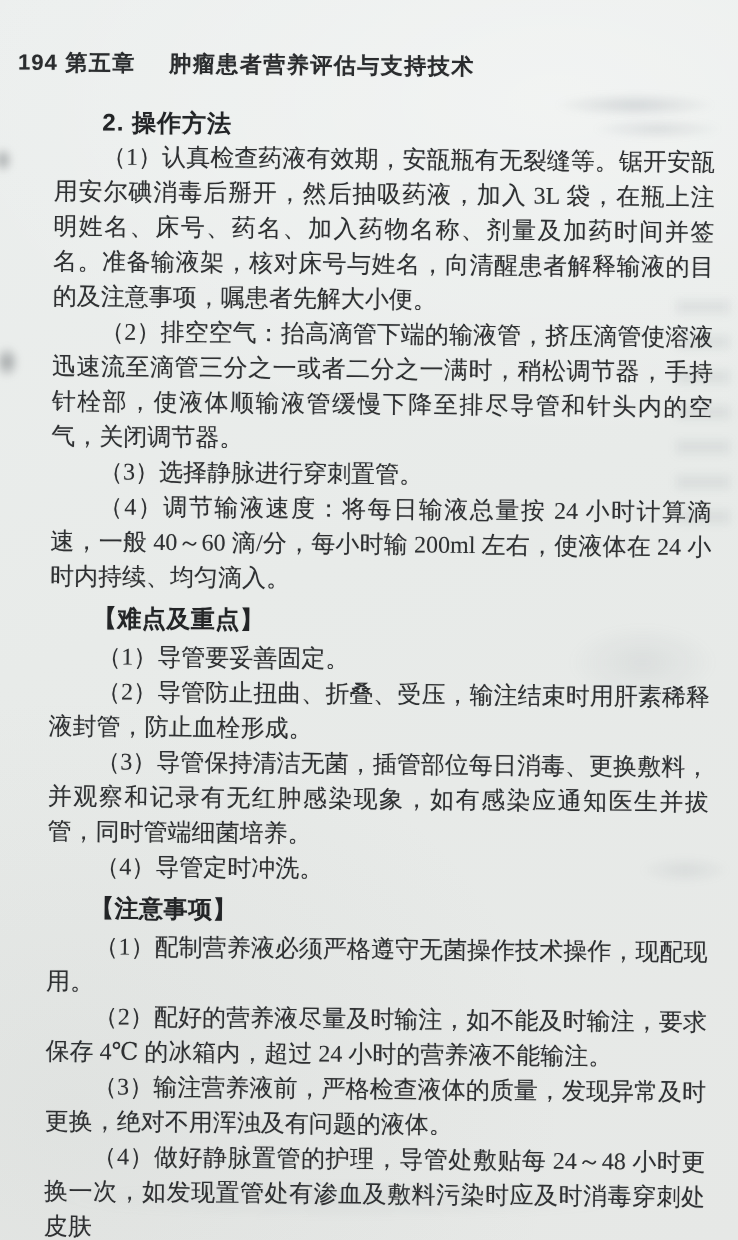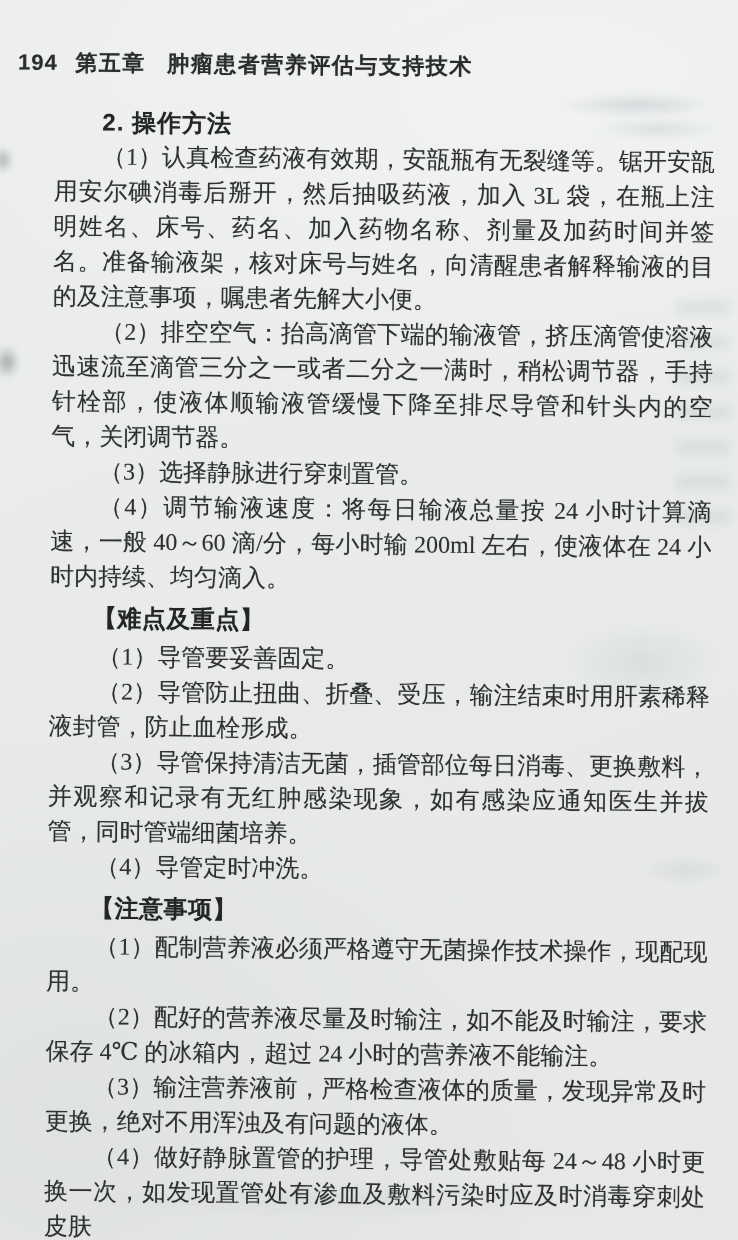--- a/index.html
+++ b/index.html
@@ -23,22 +23,22 @@
     transform:rotate(0.55deg);
     transform-origin:60px 60px;
   }
   .page-header{
     position:absolute;top:48px;left:18px;
     font-family:"Liberation Sans","DejaVu Sans",sans-serif;
     font-weight:700;font-size:22px;color:#2a2c2e;
     letter-spacing:1.5px;white-space:nowrap;
     text-shadow:0 0 1px rgba(50,52,55,0.35);
   }
-  .page-header .pagenum{margin-right:10px;letter-spacing:1px;}
-  .page-header .chapter{margin-right:14px;}
+  .page-header .pagenum{letter-spacing:1px;}
+  .page-header .chapter{margin-right:26px;}
   .content{
     position:absolute;top:104px;left:55px;width:661px;
     font-size:24px;line-height:35px;
     text-align:justify;text-justify:inter-ideograph;
     color:#2e3032;
     text-shadow:0 0 1px rgba(55,57,60,0.30);
   }
   .para{margin:0;text-indent:2em;}
   .subheading{
     margin:0;

